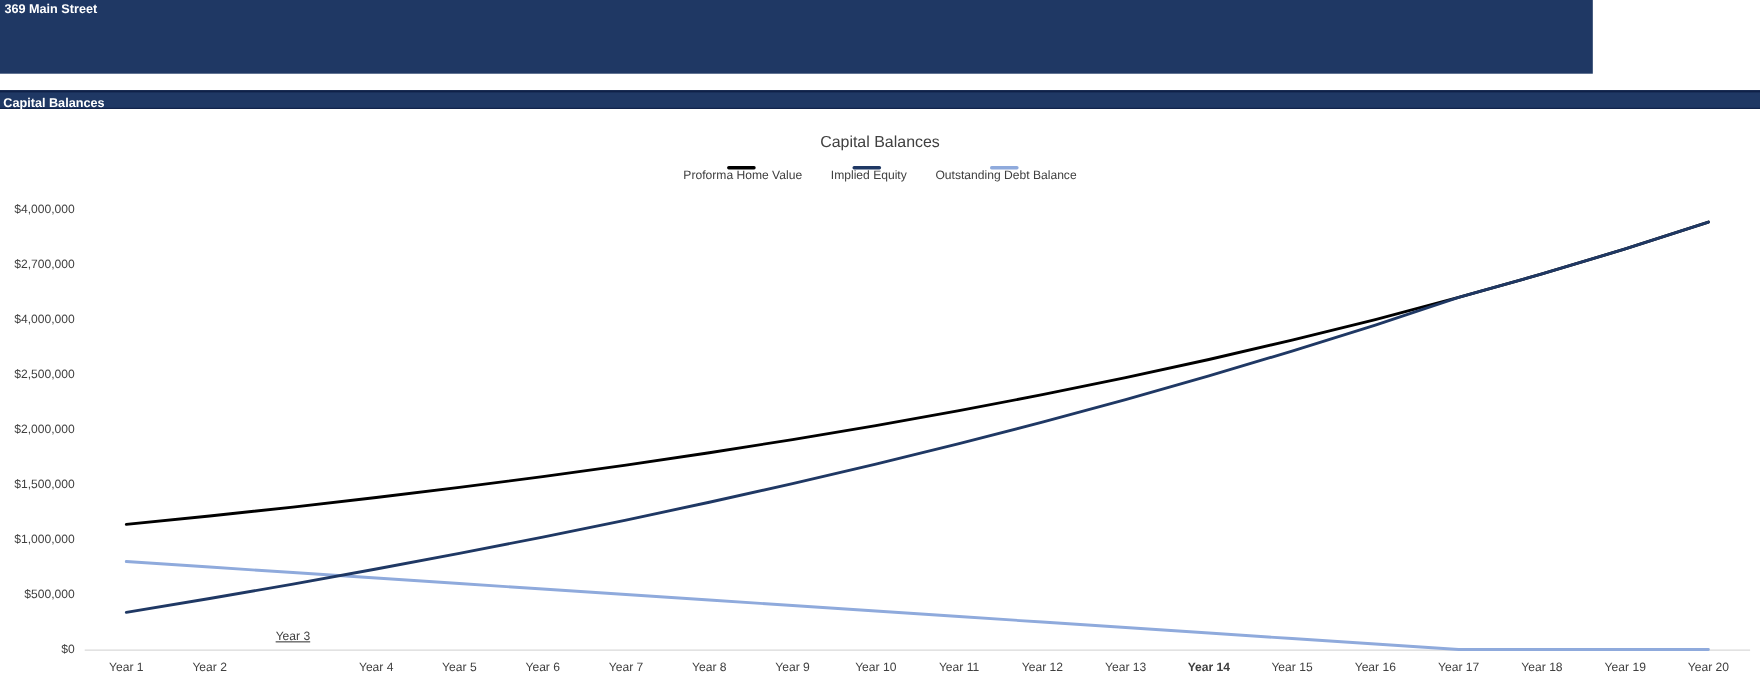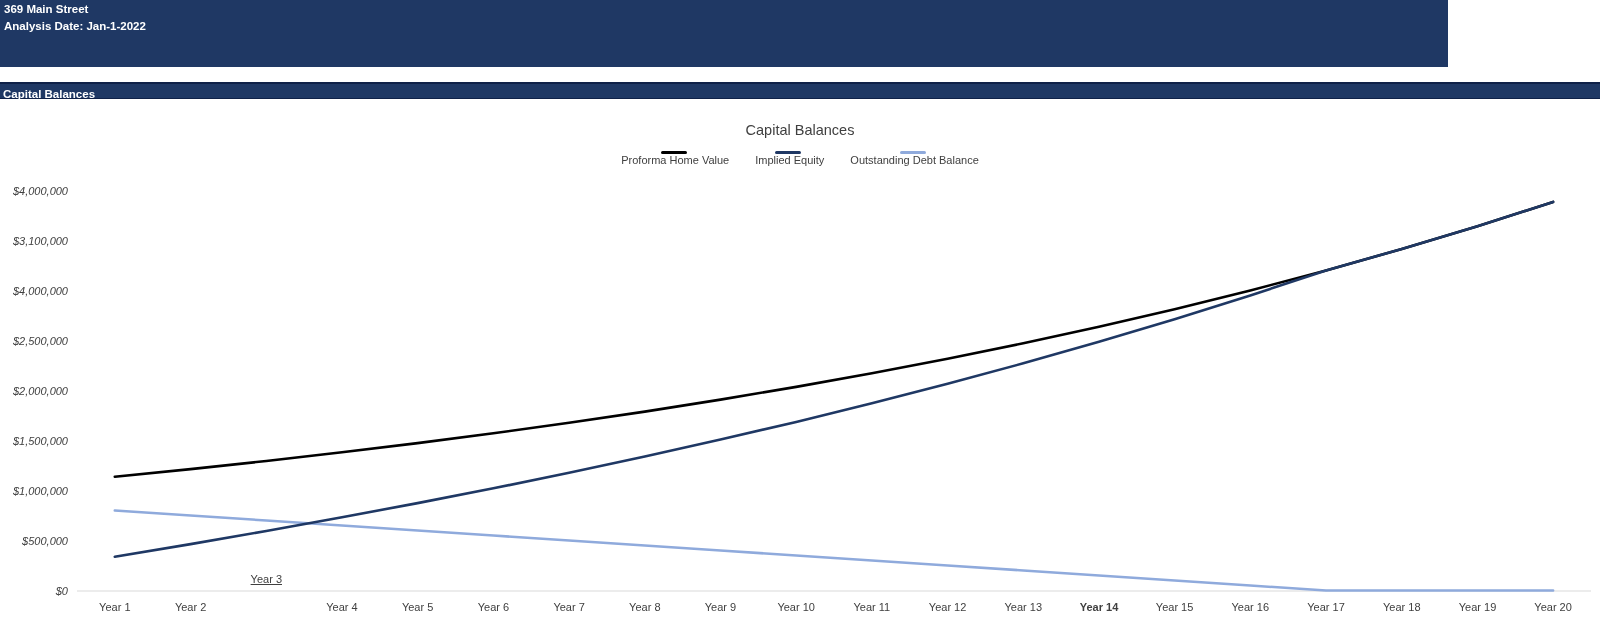--- a/index.html
+++ b/index.html
@@ -34,35 +34,34 @@
   .legend {
     position:absolute; left:0; top:151px; width:1600px; height:15px;
     display:flex; justify-content:center; align-items:center; gap:26px;
   }
   .legend-item { display:flex; align-items:center;flex-direction:column; }
   .legend-swatch { display:inline-block; width:26px; height:3px; margin-right:3px; border-radius:2px; }
   .legend-label { font-size:11px; color:#404040; white-space:nowrap; }
   svg.chart-canvas { position:absolute; left:0; top:0; width:1600px; height:619px; }
   .ytick {
     position:absolute; left:0; width:68px; height:14px; line-height:14px;
-    text-align:right; font-size:11px; color:#404040; white-space:nowrap;font-style:italic;
+    text-align:right; font-size:11px; color:#404040; white-space:nowrap;
   }
   .xtick {
     position:absolute; width:76px; height:14px; line-height:14px;
     text-align:center; font-size:11px; color:#404040; white-space:nowrap;
   }
 </style>
 </head>
 <body>
 
 <div class="page">
 
   <header class="prop-header">
     <div>369 Main Street</div>
-    <div>Analysis Date: Jan-1-2022</div>
   </header>
 
   <div class="section-bar">
     <span>Capital Balances</span>
   </div>
 
   <div>
     <div class="chart-title">Capital Balances</div>
 
     <div class="legend">
@@ -88,21 +87,21 @@
       </svg>
 
     <div id="y-axis">
         <div class="ytick" style="top: 583.5px;">$0</div>
         <div class="ytick" style="top: 533.5px;">$500,000</div>
         <div class="ytick" style="top: 483.5px;">$1,000,000</div>
         <div class="ytick" style="top: 433.5px;">$1,500,000</div>
         <div class="ytick" style="top: 383.5px;">$2,000,000</div>
         <div class="ytick" style="top: 333.5px;">$2,500,000</div>
         <div class="ytick" style="top: 283.5px;">$4,000,000</div>
-        <div class="ytick" style="top: 233.5px;">$3,100,000</div>
+        <div class="ytick" style="top: 233.5px;">$2,700,000</div>
         <div class="ytick" style="top: 183.5px;">$4,000,000</div>
       </div>
     <div id="x-axis">
         <div class="xtick" style="left: 76.8px; top: 600px;">Year 1</div>
         <div class="xtick" style="left: 152.6px; top: 600px;">Year 2</div>
         <div class="xtick" style="left: 228.3px; top: 572px; text-decoration: underline;">Year 3</div>
         <div class="xtick" style="left: 304px; top: 600px;">Year 4</div>
         <div class="xtick" style="left: 379.6px; top: 600px;">Year 5</div>
         <div class="xtick" style="left: 455.4px; top: 600px;">Year 6</div>
         <div class="xtick" style="left: 531.1px; top: 600px;">Year 7</div>

